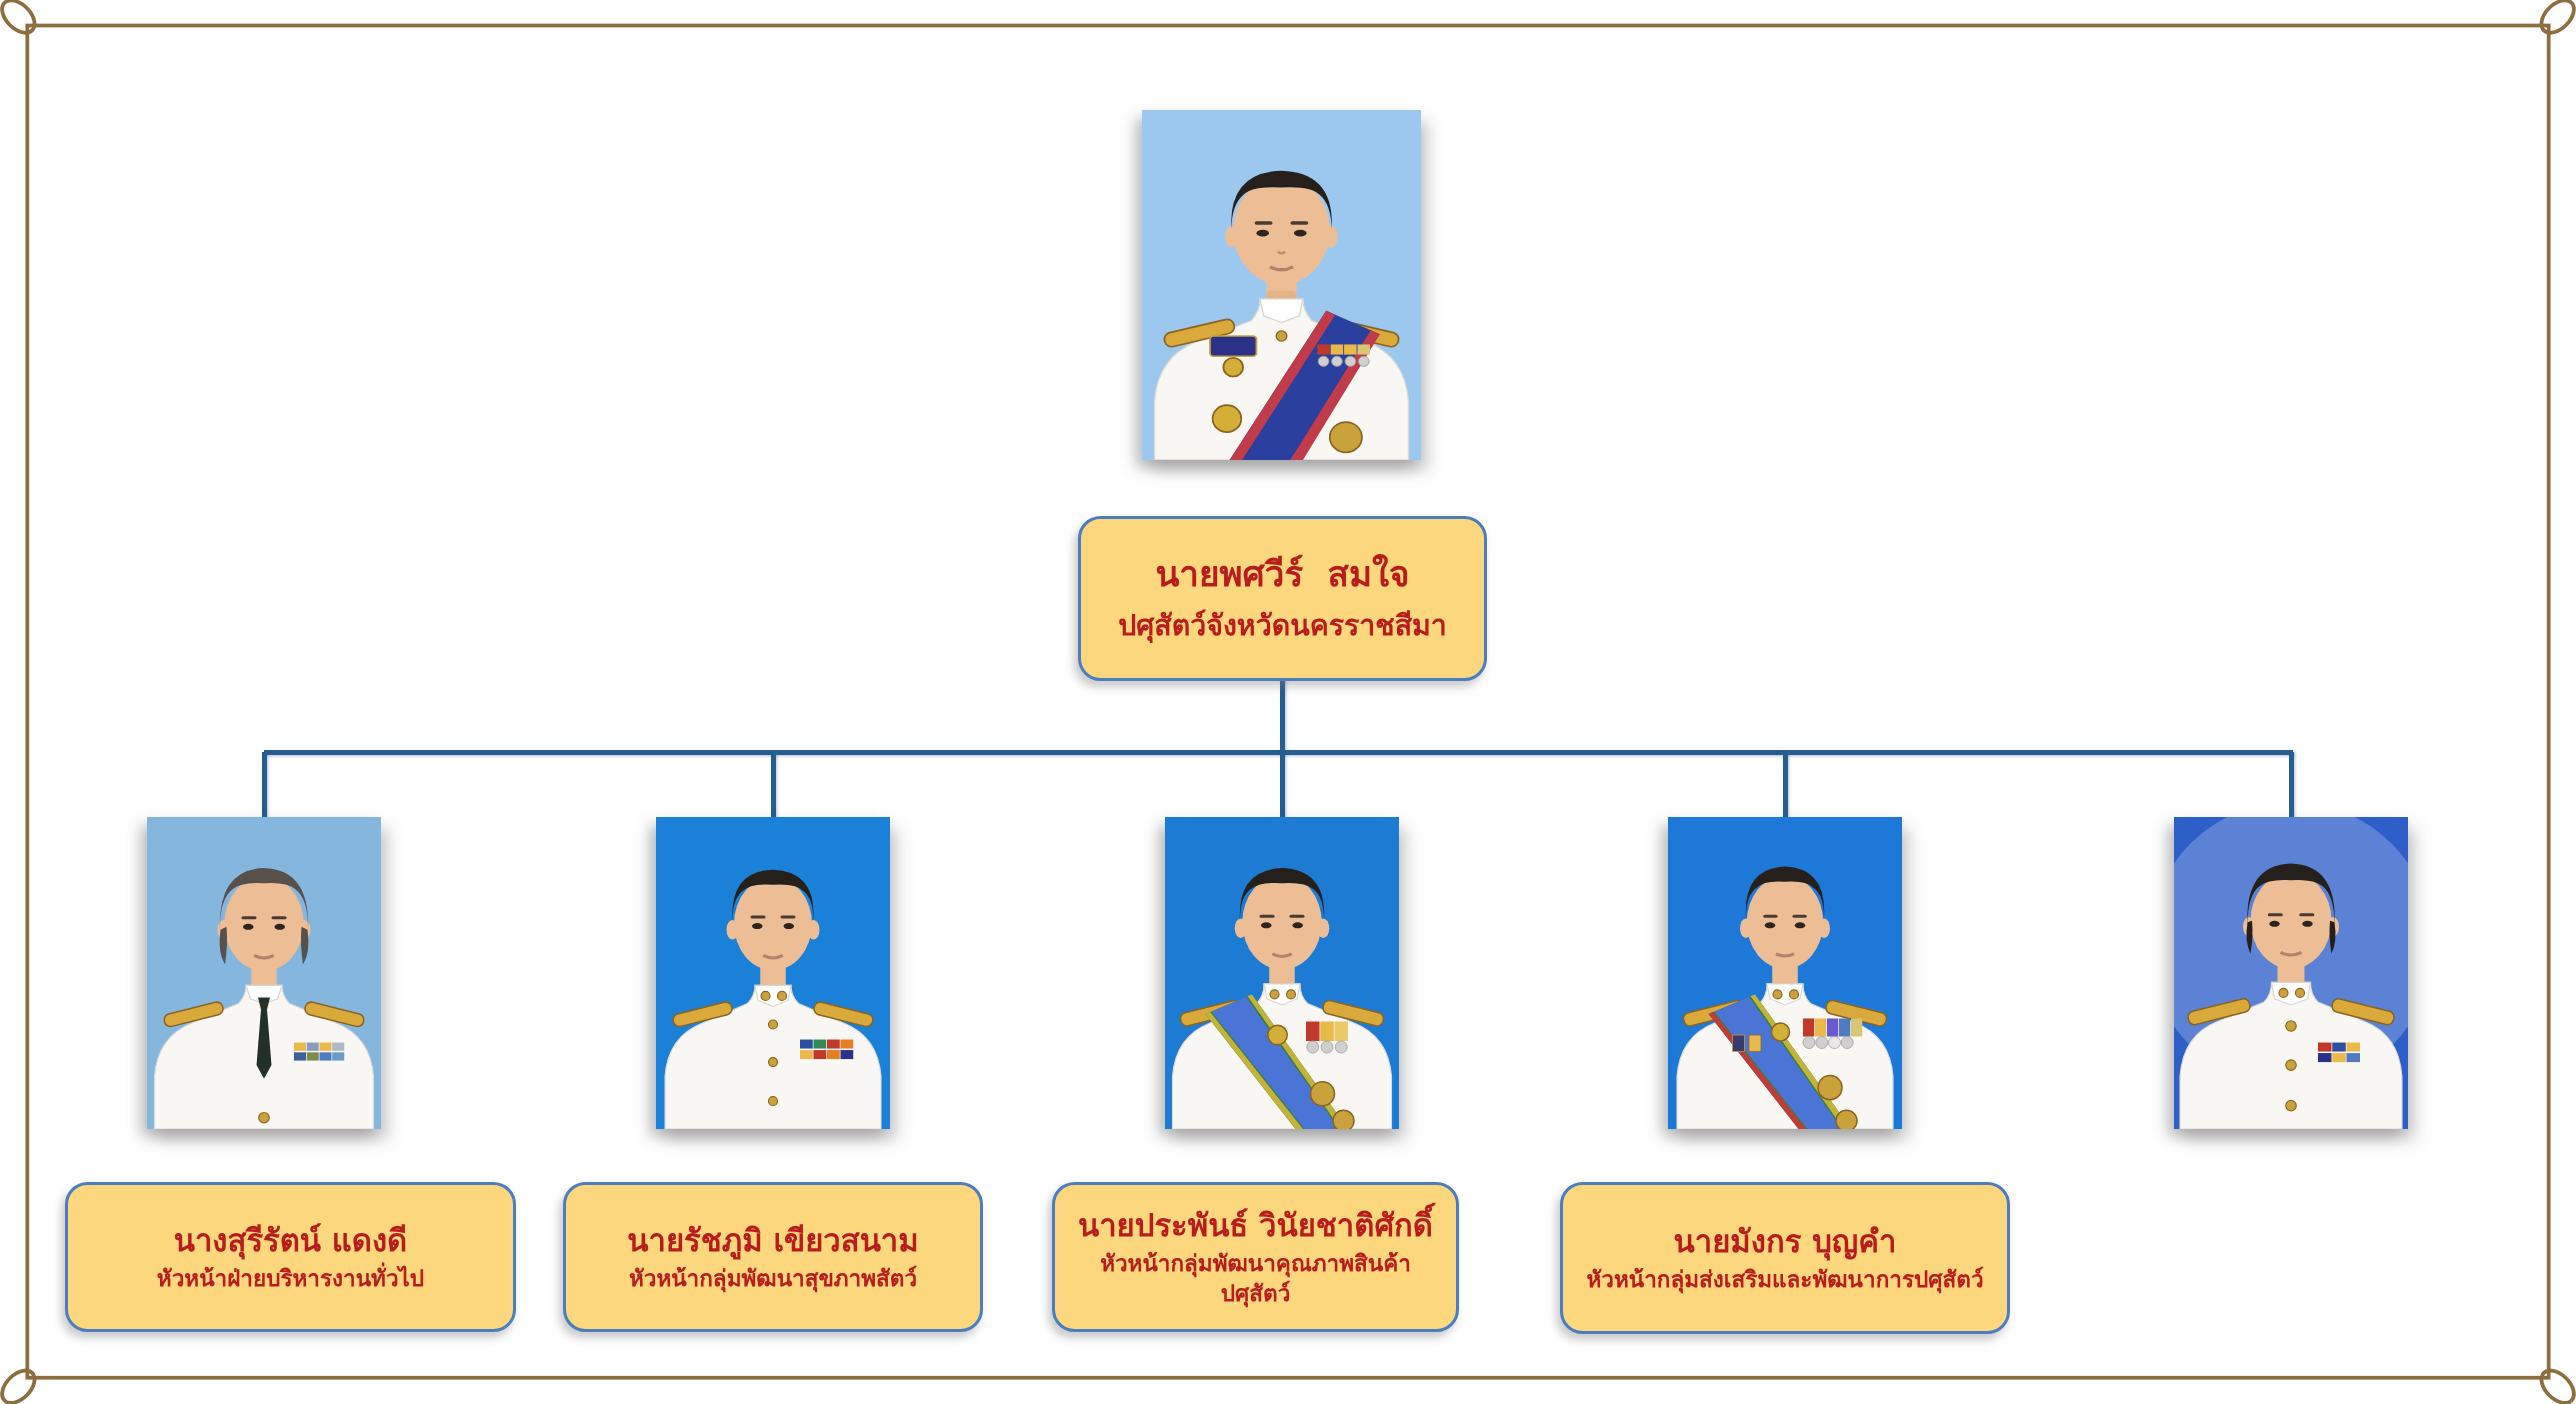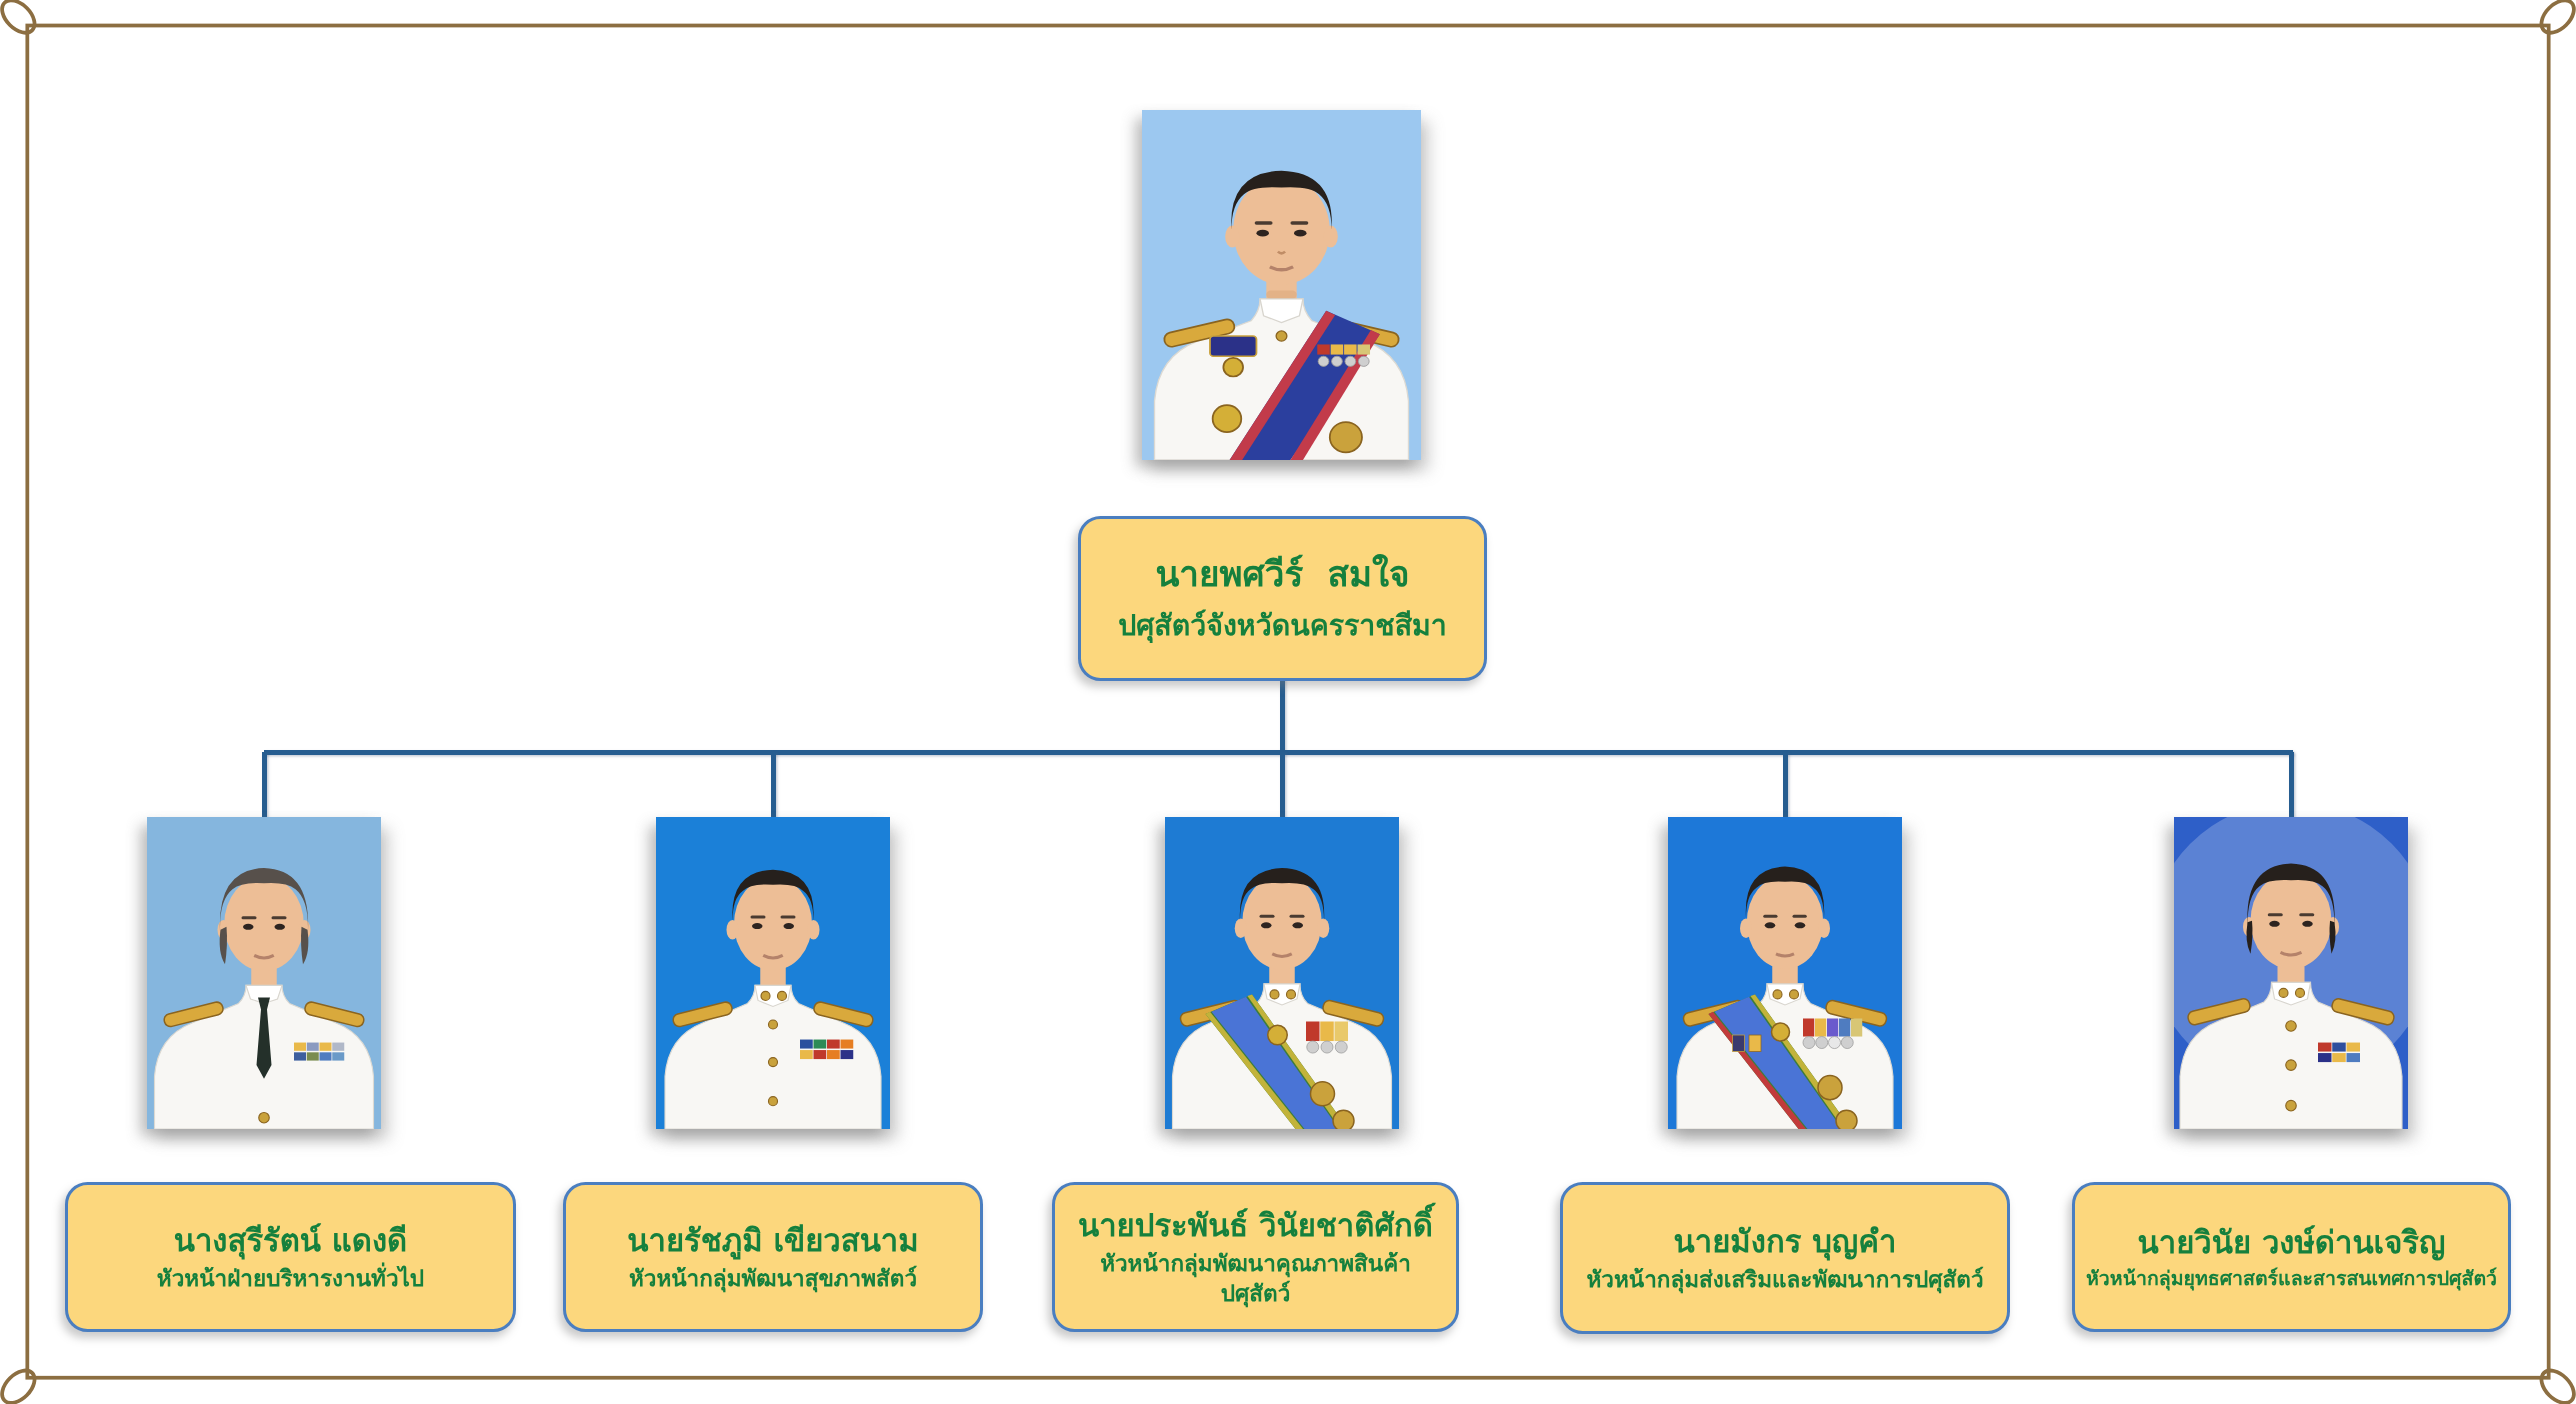--- a/index.html
+++ b/index.html
@@ -21,21 +21,21 @@
     position:absolute;overflow:hidden;background:#9cc8f0;
     box-shadow:-7.5px 7.5px 13.5px rgba(110,110,110,.45), 7.5px 10.5px 15px rgba(110,110,110,.35);
   }
   .photo svg{display:block;width:100%;height:100%;}
 
   
   .org-box{
     position:absolute;background:#fcd77d;border:3.8px solid #4a7ec0;border-radius:22.5px;
     display:flex;flex-direction:column;align-items:center;justify-content:center;
     box-shadow:-3.8px 6px 9px rgba(125,125,125,.40);
-    box-sizing:border-box;padding:6px 10.5px;text-align:center;color:#15803d;
+    box-sizing:border-box;padding:6px 10.5px;text-align:center;color:#b91c1c;
   }
   .org-box .name{font-weight:700;white-space:pre-wrap;line-height:1.25;}
   .org-box .role{font-weight:700;line-height:1.3;margin-top:4.5px;}
   .org-box.root .name{font-size:35px;}
   .org-box.root .role{font-size:28.5px;margin-top:10.5px;}
   .org-box.sub .name{font-size:31px;}
   .org-box.sub .role{font-size:22.5px;}
   .org-box.sub.long .role{font-size:19.5px;}
 
   
@@ -322,19 +322,15 @@
         <rect x="192" y="300" width="18" height="12" fill="#c0392b"></rect>
           <rect x="211" y="300" width="18" height="12" fill="#2e4f9e"></rect>
         <rect x="230" y="300" width="18" height="12" fill="#e9b949"></rect>
         <rect x="192" y="314" width="18" height="12" fill="#2b3188"></rect>
           <rect x="211" y="314" width="18" height="12" fill="#e9b949"></rect>
         <rect x="230" y="314" width="18" height="12" fill="#4f7cc0"></rect>
       </g>
     </svg>
   </div>
 
-  <div class="org-box sub long" style="left:2072px;top:1182px;width:439px;height:150px;">
-    <div class="name">นายวินัย วงษ์ด่านเจริญ</div>
-    <div class="role">หัวหน้ากลุ่มยุทธศาสตร์และสารสนเทศการปศุสัตว์</div>
-  </div>
 
 </div>
 
 
 </body></html>

